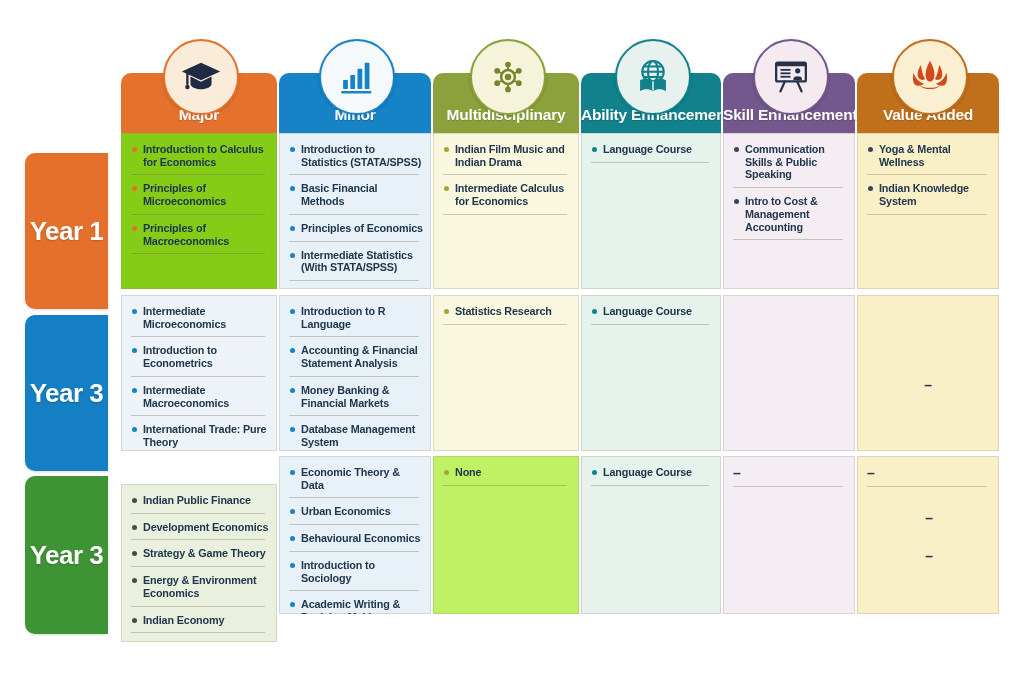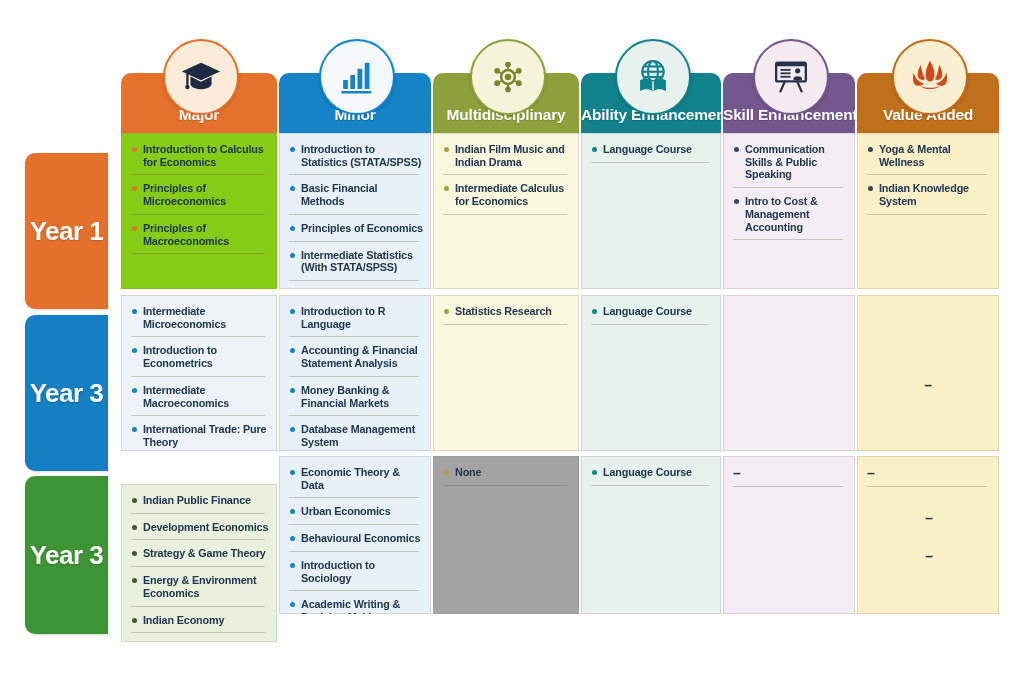--- a/index.html
+++ b/index.html
@@ -354,21 +354,21 @@
       <div class="item">
         <span class="dot" style="background: rgb(21, 131, 197);"></span>
         <span class="txt">Introduction to Sociology</span>
       </div>
       <div class="sep"></div>
       <div class="item">
         <span class="dot" style="background: rgb(21, 131, 197);"></span>
         <span class="txt">Academic Writing &amp; Decision Making</span>
       </div>
     </div>
-    <div class="cell" style="left: 433px; width: 146px; top: 456px; height: 158px; background: #a3a3a3;">
+    <div class="cell" style="left: 433px; width: 146px; top: 456px; height: 158px; background: #bef264;">
       <div class="item">
         <span class="dot" style="background: rgb(165, 164, 55);"></span>
         <span class="txt">None</span>
       </div>
       <div class="sep"></div>
     </div>
     <div class="cell" style="left: 581px; width: 140px; top: 456px; height: 158px; background: rgb(230, 242, 236);">
       <div class="item">
         <span class="dot" style="background: rgb(17, 130, 140);"></span>
         <span class="txt">Language Course</span>

